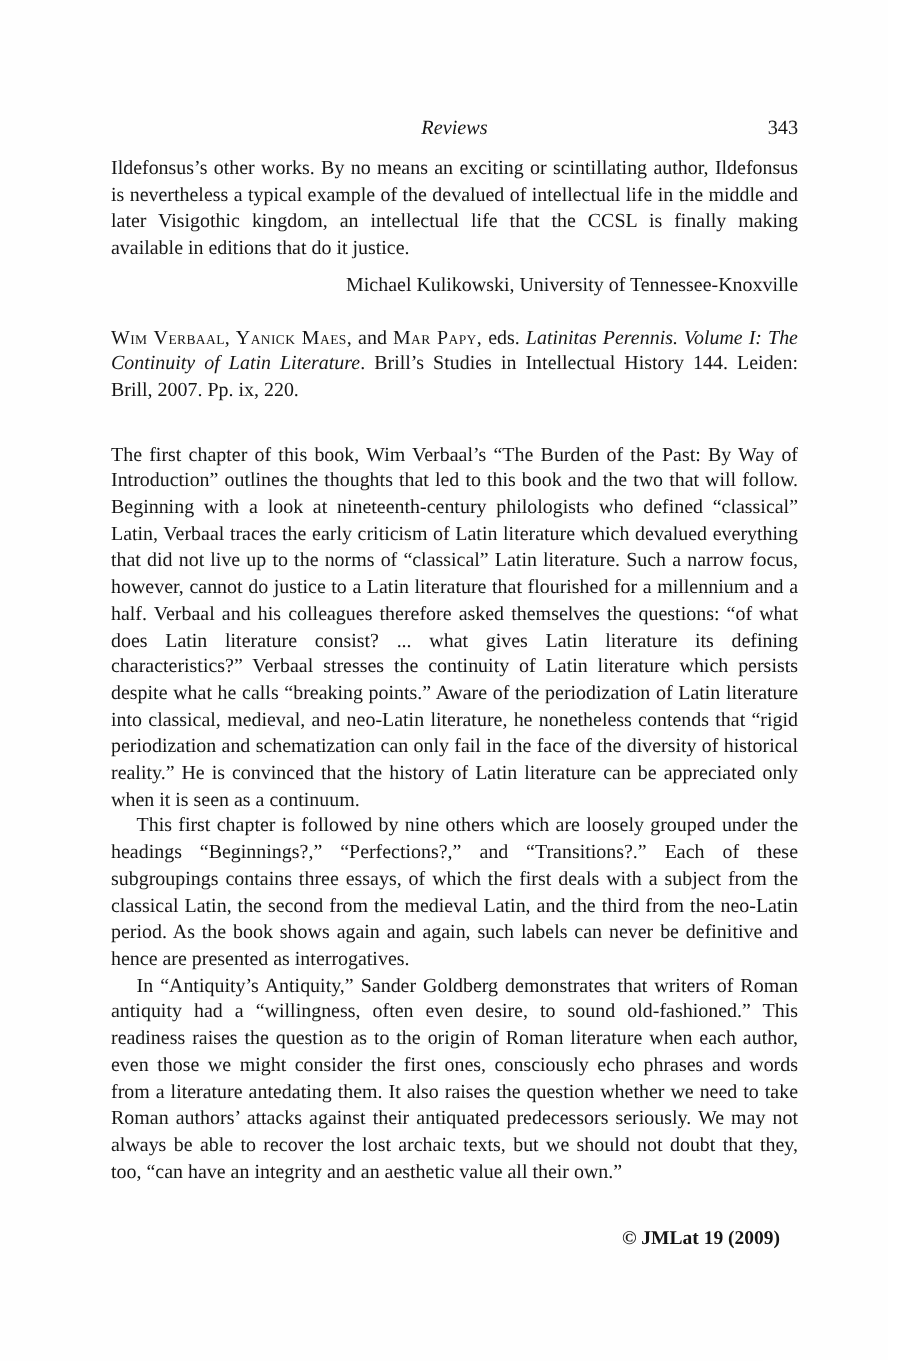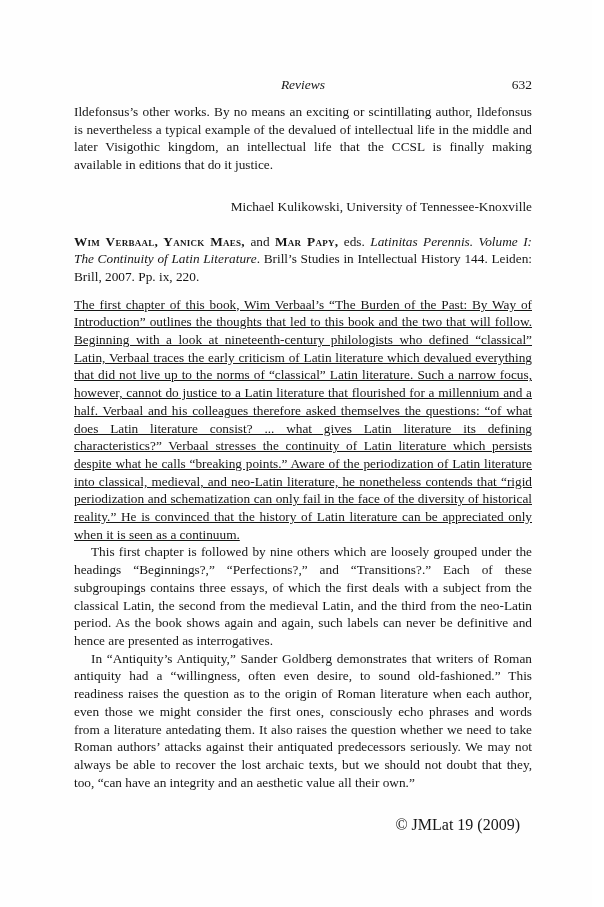--- a/index.html
+++ b/index.html
@@ -41,58 +41,57 @@
     right: 0;
     top: 0;
   }
   p {
     margin: 0;
     font-size: 13.3px;
     line-height: 17.7px;
     text-align: justify;
   }
   .attribution {
-    margin-top: 24px;
+    margin-top: 7px;
     text-align: right;
   }
   .citation {
     margin-top: 17px;
   }
   .sc {
     font-variant: small-caps;
     letter-spacing: 0.02em;
-    font-weight: bold;
   }
   .it {
     font-style: italic;
   }
   .body-first {
-    margin-top: 10px;
-    text-decoration: underline;
+    margin-top: 25px;
   }
   .indent {
     text-indent: 17px;
   }
   .footer {
     position: absolute;
     top: 817px;
     right: 72px;
-    font-size: 16px;
+    font-size: 13px;
     line-height: 16px;
+    font-weight: bold;
   }
 </style>
 </head>
 <body>
 
 <div class="page">
   <div class="content">
 
     <div class="running-header">
       <span class="running-title">Reviews</span>
-      <span class="page-number">632</span>
+      <span class="page-number">343</span>
     </div>
 
     <p class="body-par">Ildefonsus’s other works. By no means an exciting or scintillating author, Ildefonsus is nevertheless a typical example of the devalued of intellectual life in the middle and later Visigothic kingdom, an intellectual life that the CCSL is finally making available in editions that do it justice.</p>
 
     <p class="attribution">Michael Kulikowski, University of Tennessee-Knoxville</p>
 
     <p class="citation"><span class="sc">Wim Verbaal, Yanick Maes,</span><span> and </span><span class="sc">Mar Papy,</span><span> eds. </span><span class="it">Latinitas Perennis. Volume I: The Continuity of Latin Literature</span><span>. Brill’s Studies in Intellectual History 144. Leiden: Brill, 2007. Pp. ix, 220.</span></p>
 
     <p class="body-par body-first">The first chapter of this book, Wim Verbaal’s “The Burden of the Past: By Way of Introduction” outlines the thoughts that led to this book and the two that will follow. Beginning with a look at nineteenth-century philologists who defined “classical” Latin, Verbaal traces the early criticism of Latin literature which devalued everything that did not live up to the norms of “classical” Latin literature. Such a narrow focus, however, cannot do justice to a Latin literature that flourished for a millennium and a half. Verbaal and his colleagues therefore asked themselves the questions: “of what does Latin literature consist? ... what gives Latin literature its defining characteristics?” Verbaal stresses the continuity of Latin literature which persists despite what he calls “breaking points.” Aware of the periodization of Latin literature into classical, medieval, and neo-Latin literature, he nonetheless contends that “rigid periodization and schematization can only fail in the face of the diversity of historical reality.” He is convinced that the history of Latin literature can be appreciated only when it is seen as a continuum.</p>
 

